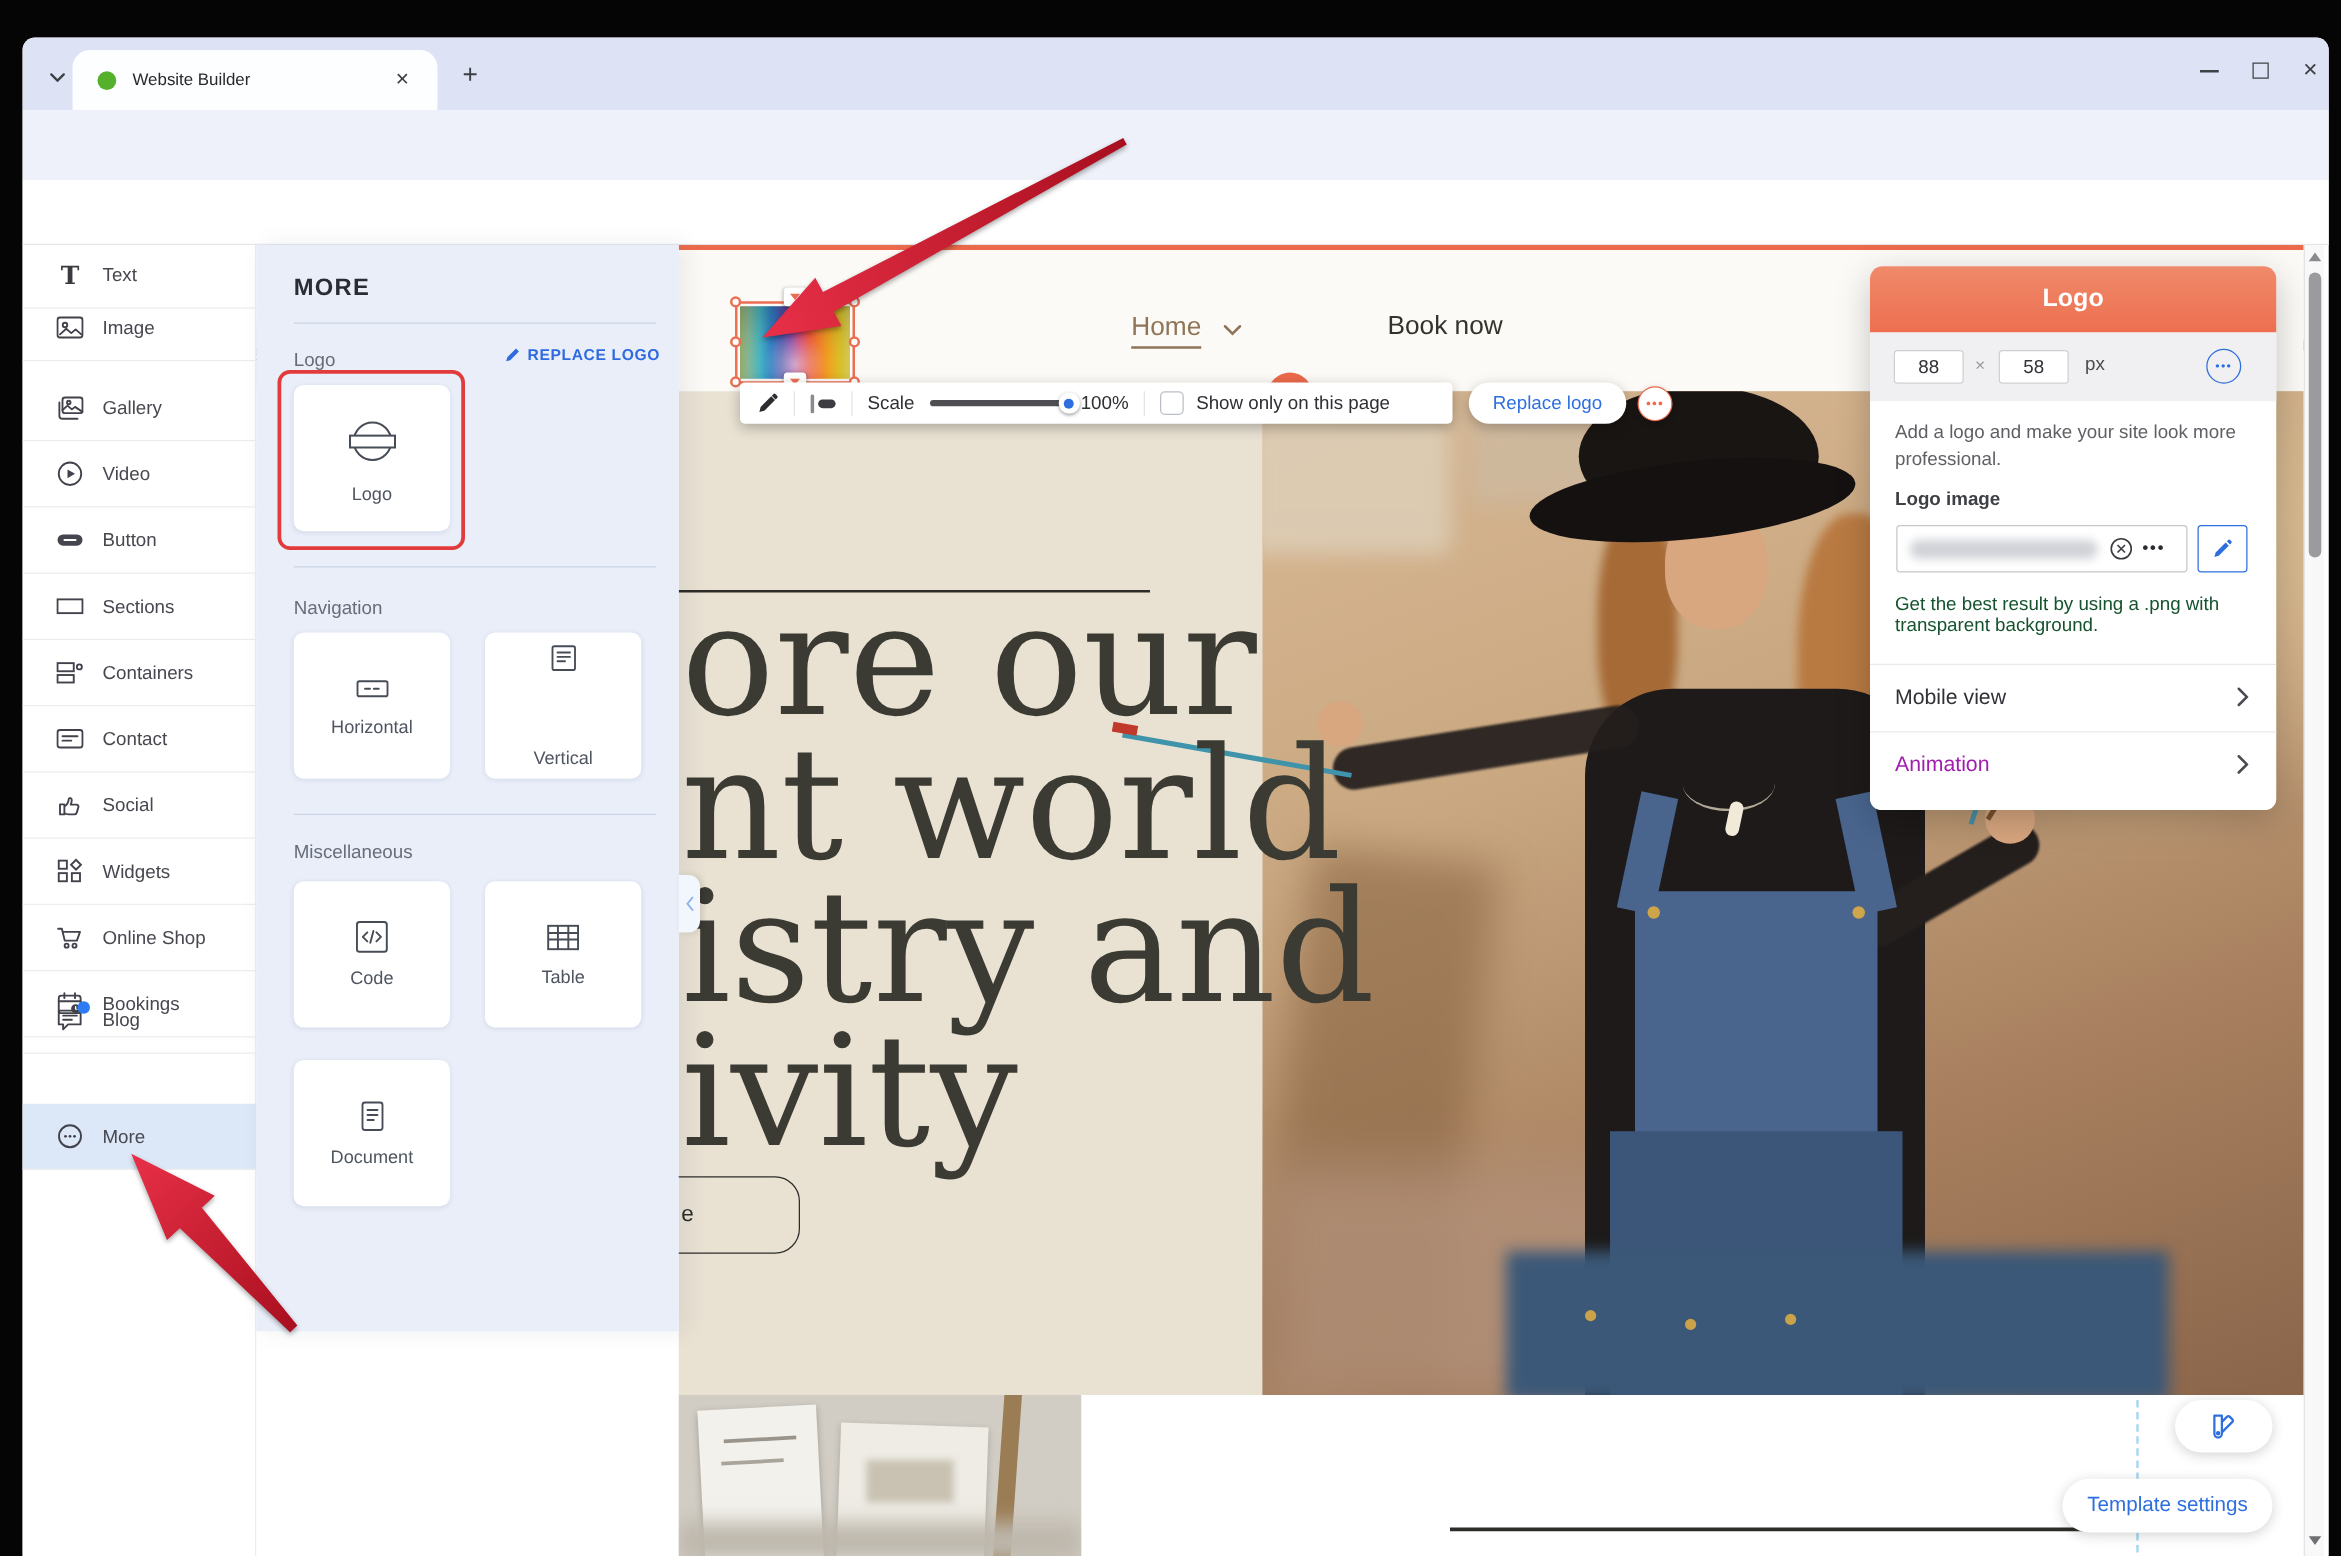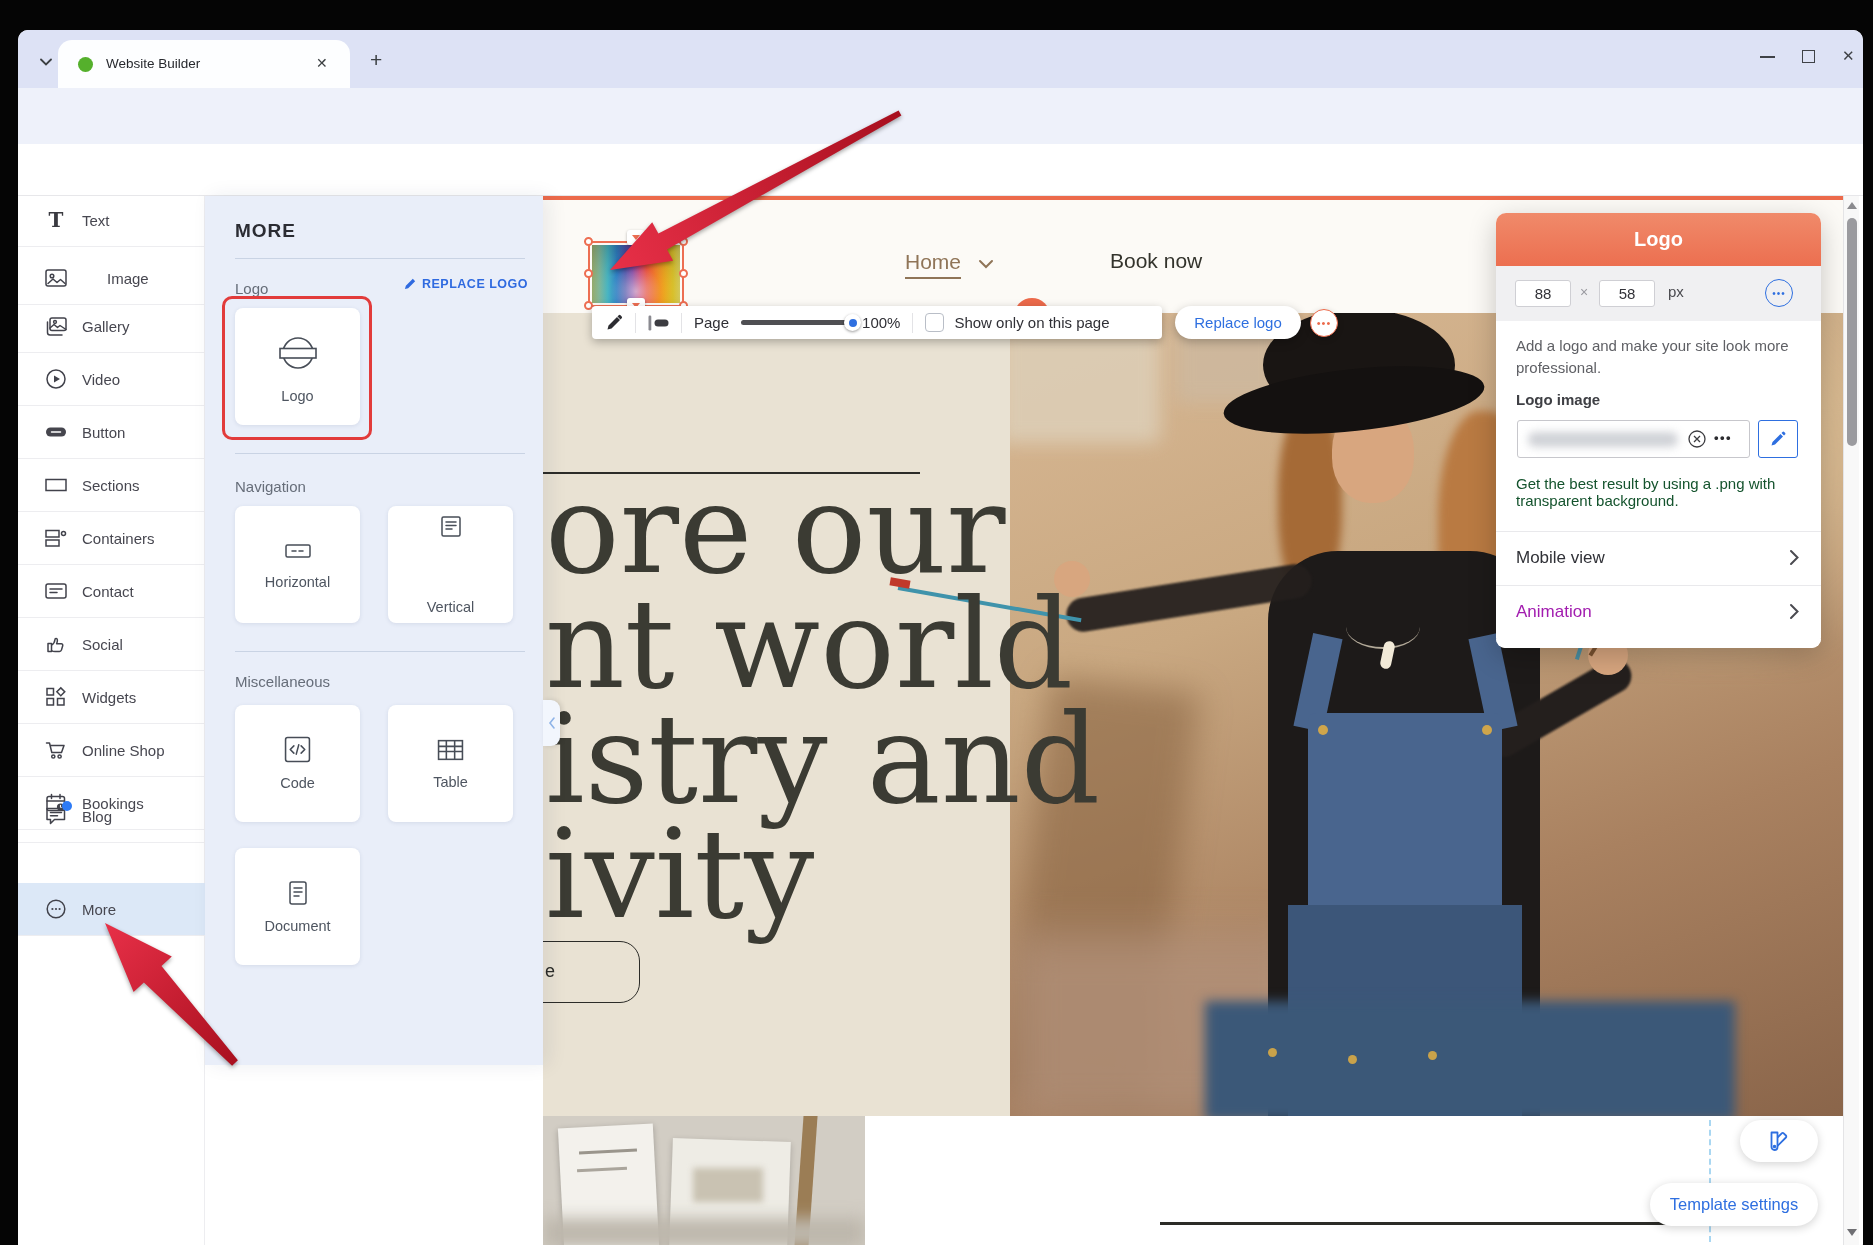--- a/index.html
+++ b/index.html
@@ -264,41 +264,41 @@
           </svg>
     </span>
     <div style="width:1px;height:20px;background:#e3e3e6;margin:0 12px;"></div>
     <span style="cursor:pointer;">
       <svg width="21" height="16" viewBox="0 0 21 16">
             <rect x="0.5" y="0.5" width="2.8" height="15" rx="1.2" fill="#8a8a90"></rect>
             <rect x="6.5" y="4.5" width="14" height="7" rx="3.5" fill="#3c3c41"></rect>
           </svg>
     </span>
     <div style="width:1px;height:20px;background:#e3e3e6;margin:0 12px;"></div>
-    <span style="font-size:15px;color:#2f2f35;">Page</span>
+    <span style="font-size:15px;color:#2f2f35;">Scale</span>
     <div style="position:relative;width:117px;height:17px;margin:0 4px 0 12px;">
       <div style="position:absolute;left:0;top:6px;width:117px;height:5px;background:#4f4f53;border-radius:3px;"></div>
       <div style="position:absolute;right:-3px;top:0;width:17px;height:17px;border-radius:50%;background:#fff;box-shadow:0 1px 3px rgba(0,0,0,.4);display:flex;align-items:center;justify-content:center;">
         <div style="width:8px;height:8px;border-radius:50%;background:#2e6fe0;"></div>
       </div>
     </div>
     <span style="font-size:15px;color:#2f2f35;">100%</span>
     <div style="width:1px;height:20px;background:#e3e3e6;margin:0 12px;"></div>
     <div style="width:19px;height:19px;border:1.5px solid #b9bec7;border-radius:4px;background:#fff;cursor:pointer;"></div>
     <span style="font-size:15px;color:#2f2f35;margin-left:10px;white-space:nowrap;">Show only on this page</span>
   </div>
   <div class="abs" style="left:1157px;top:276px;width:126px;height:33px;background:#fff;border-radius:17px;box-shadow:0 3px 10px rgba(0,0,0,.25);display:flex;align-items:center;justify-content:center;font-size:15px;color:#2e6fe0;z-index:12;cursor:pointer;">Replace logo</div>
   <div class="abs" style="left:1292px;top:279px;width:28px;height:28px;border-radius:50%;background:#fff;border:1.5px solid #ec6a4b;box-shadow:0 2px 6px rgba(0,0,0,.2);display:flex;align-items:center;justify-content:center;color:#ec6a4b;font-size:11px;letter-spacing:1px;z-index:12;cursor:pointer;">•••</div>
 
   <div id="sidebar" class="abs"></div>
   <div class="abs sbrow" style="top:164px;z-index:20;">
     <span class="ic" style="font-family:'DejaVu Serif',serif;font-weight:bold;font-size:20px;color:#3a3a40;">T</span>
     <span class="lb">Text</span>
   </div>
-  <div class="abs sbrow" style="top:222px;z-index:20;gap:25px;">
+  <div class="abs sbrow" style="top:206px;z-index:20;">
     <span class="ic">
           <svg width="22" height="20" viewBox="0 0 22 20" fill="none" stroke="#41424b" stroke-width="1.5" stroke-linecap="round" stroke-linejoin="round">
             <rect x="1" y="2" width="20" height="16" rx="2"></rect>
             <circle cx="7" cy="8" r="1.8"></circle>
             <path d="M3 15.5 l5-4.5 4 3.5 3.5-3 4.5 4"></path>
           </svg>
         </span>
     <span class="lb">Image</span>
   </div>
   <div class="abs sbrow" style="top:270px;z-index:20;">

